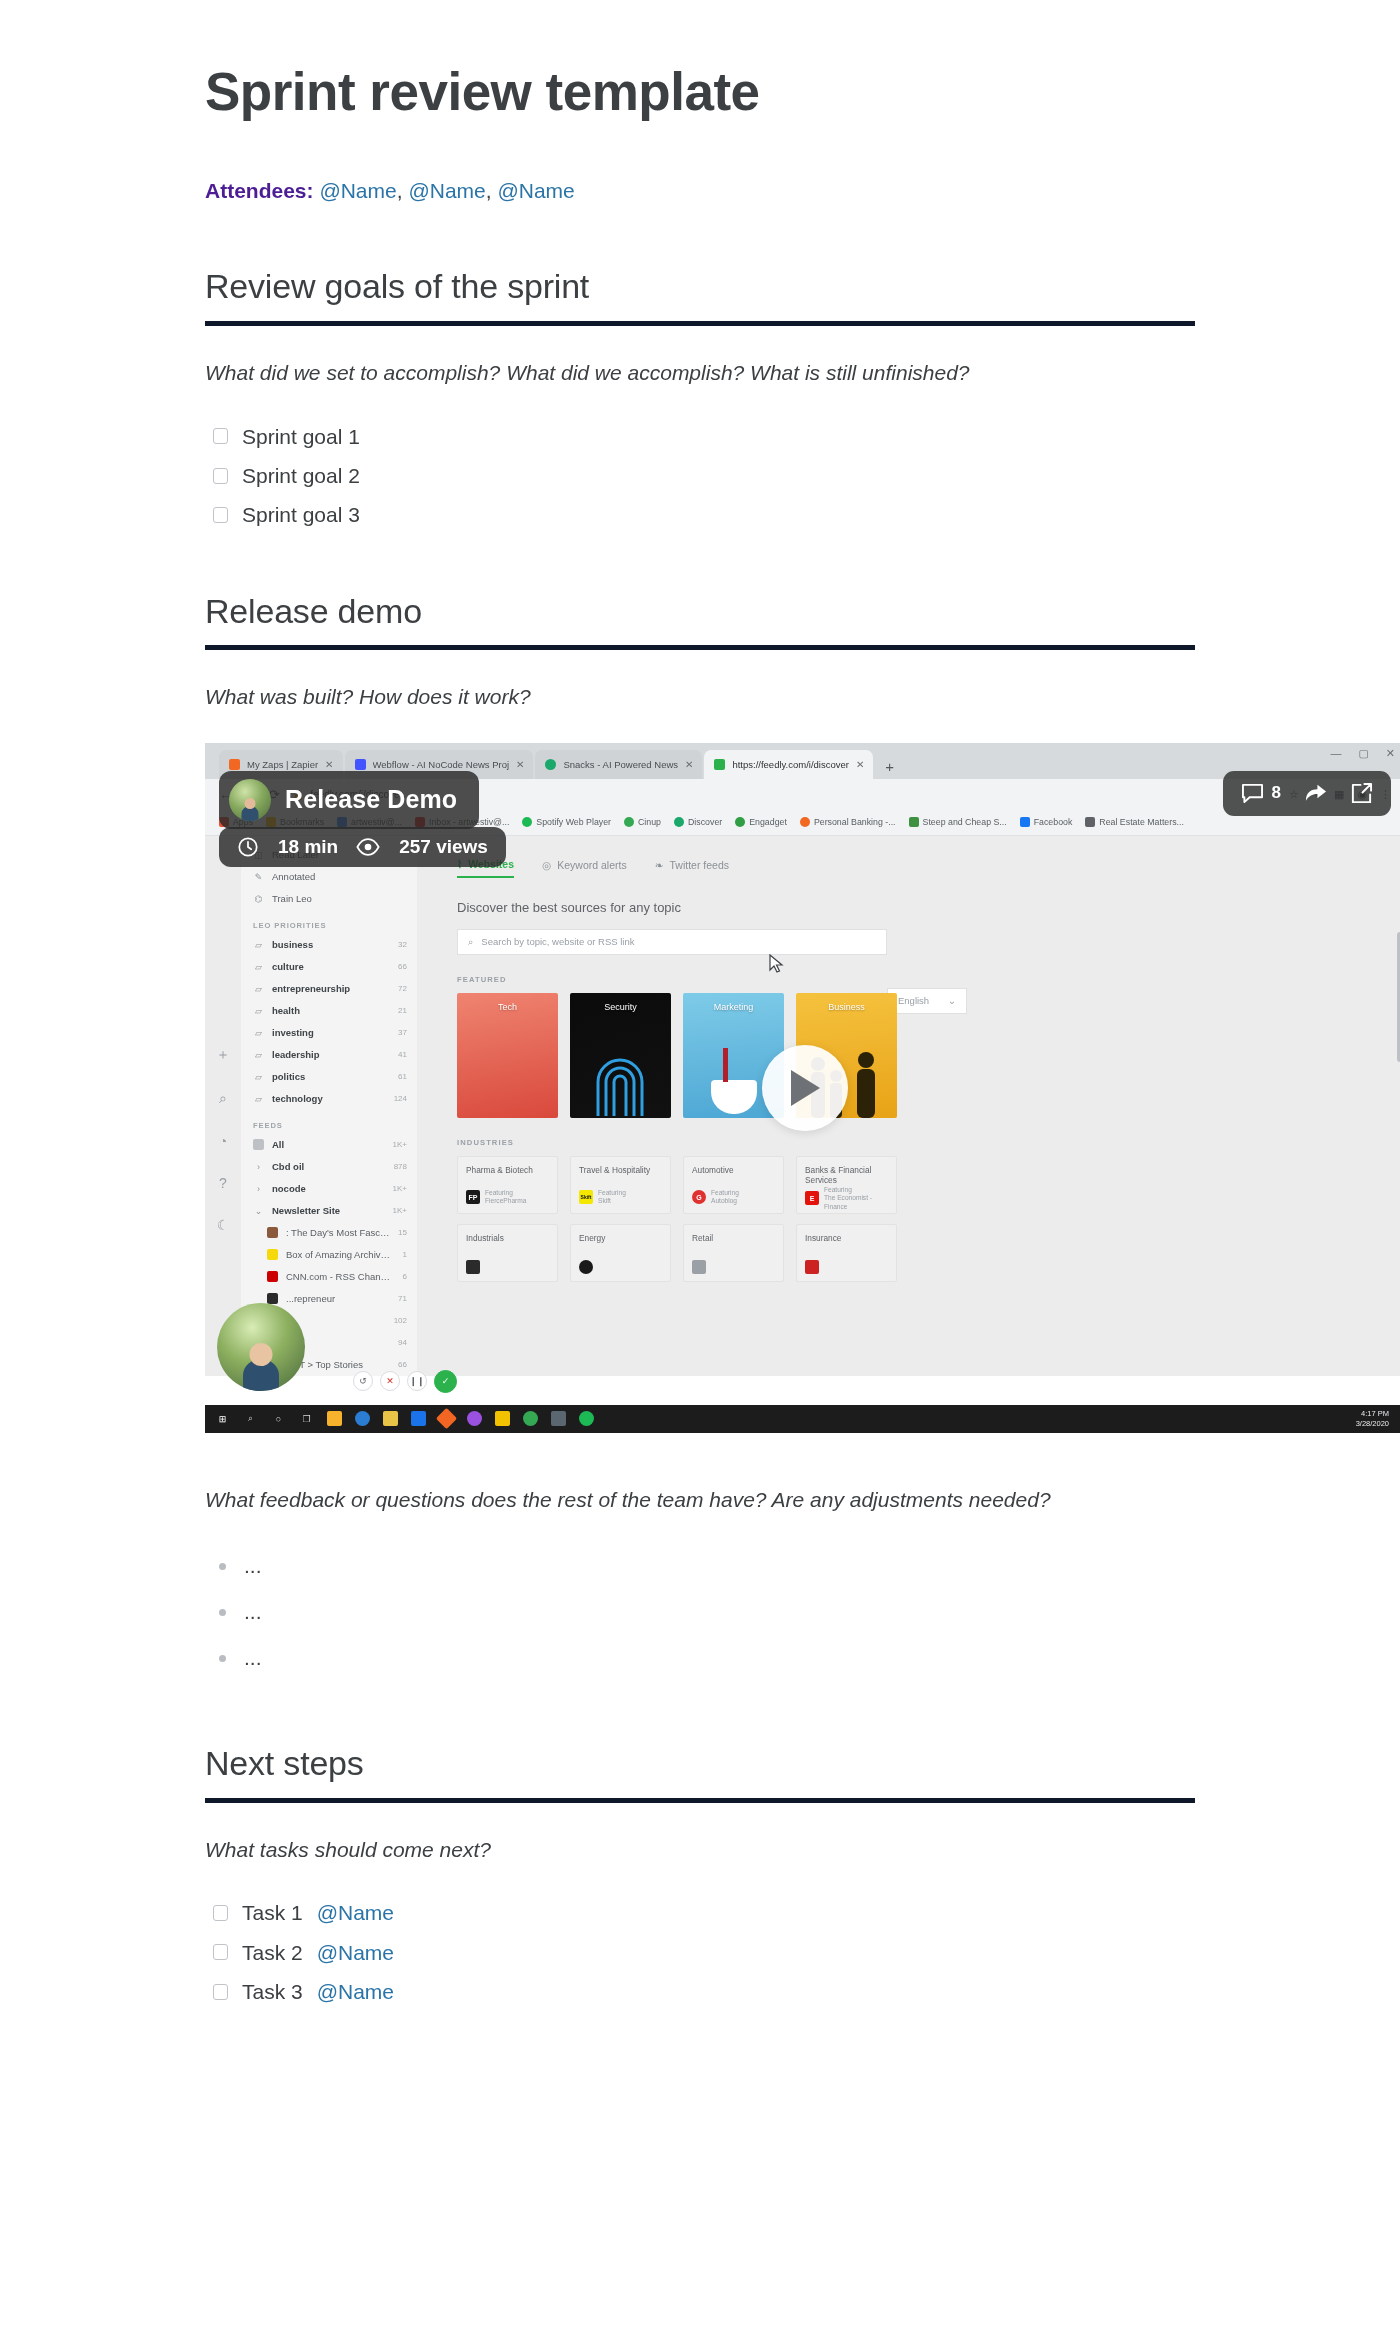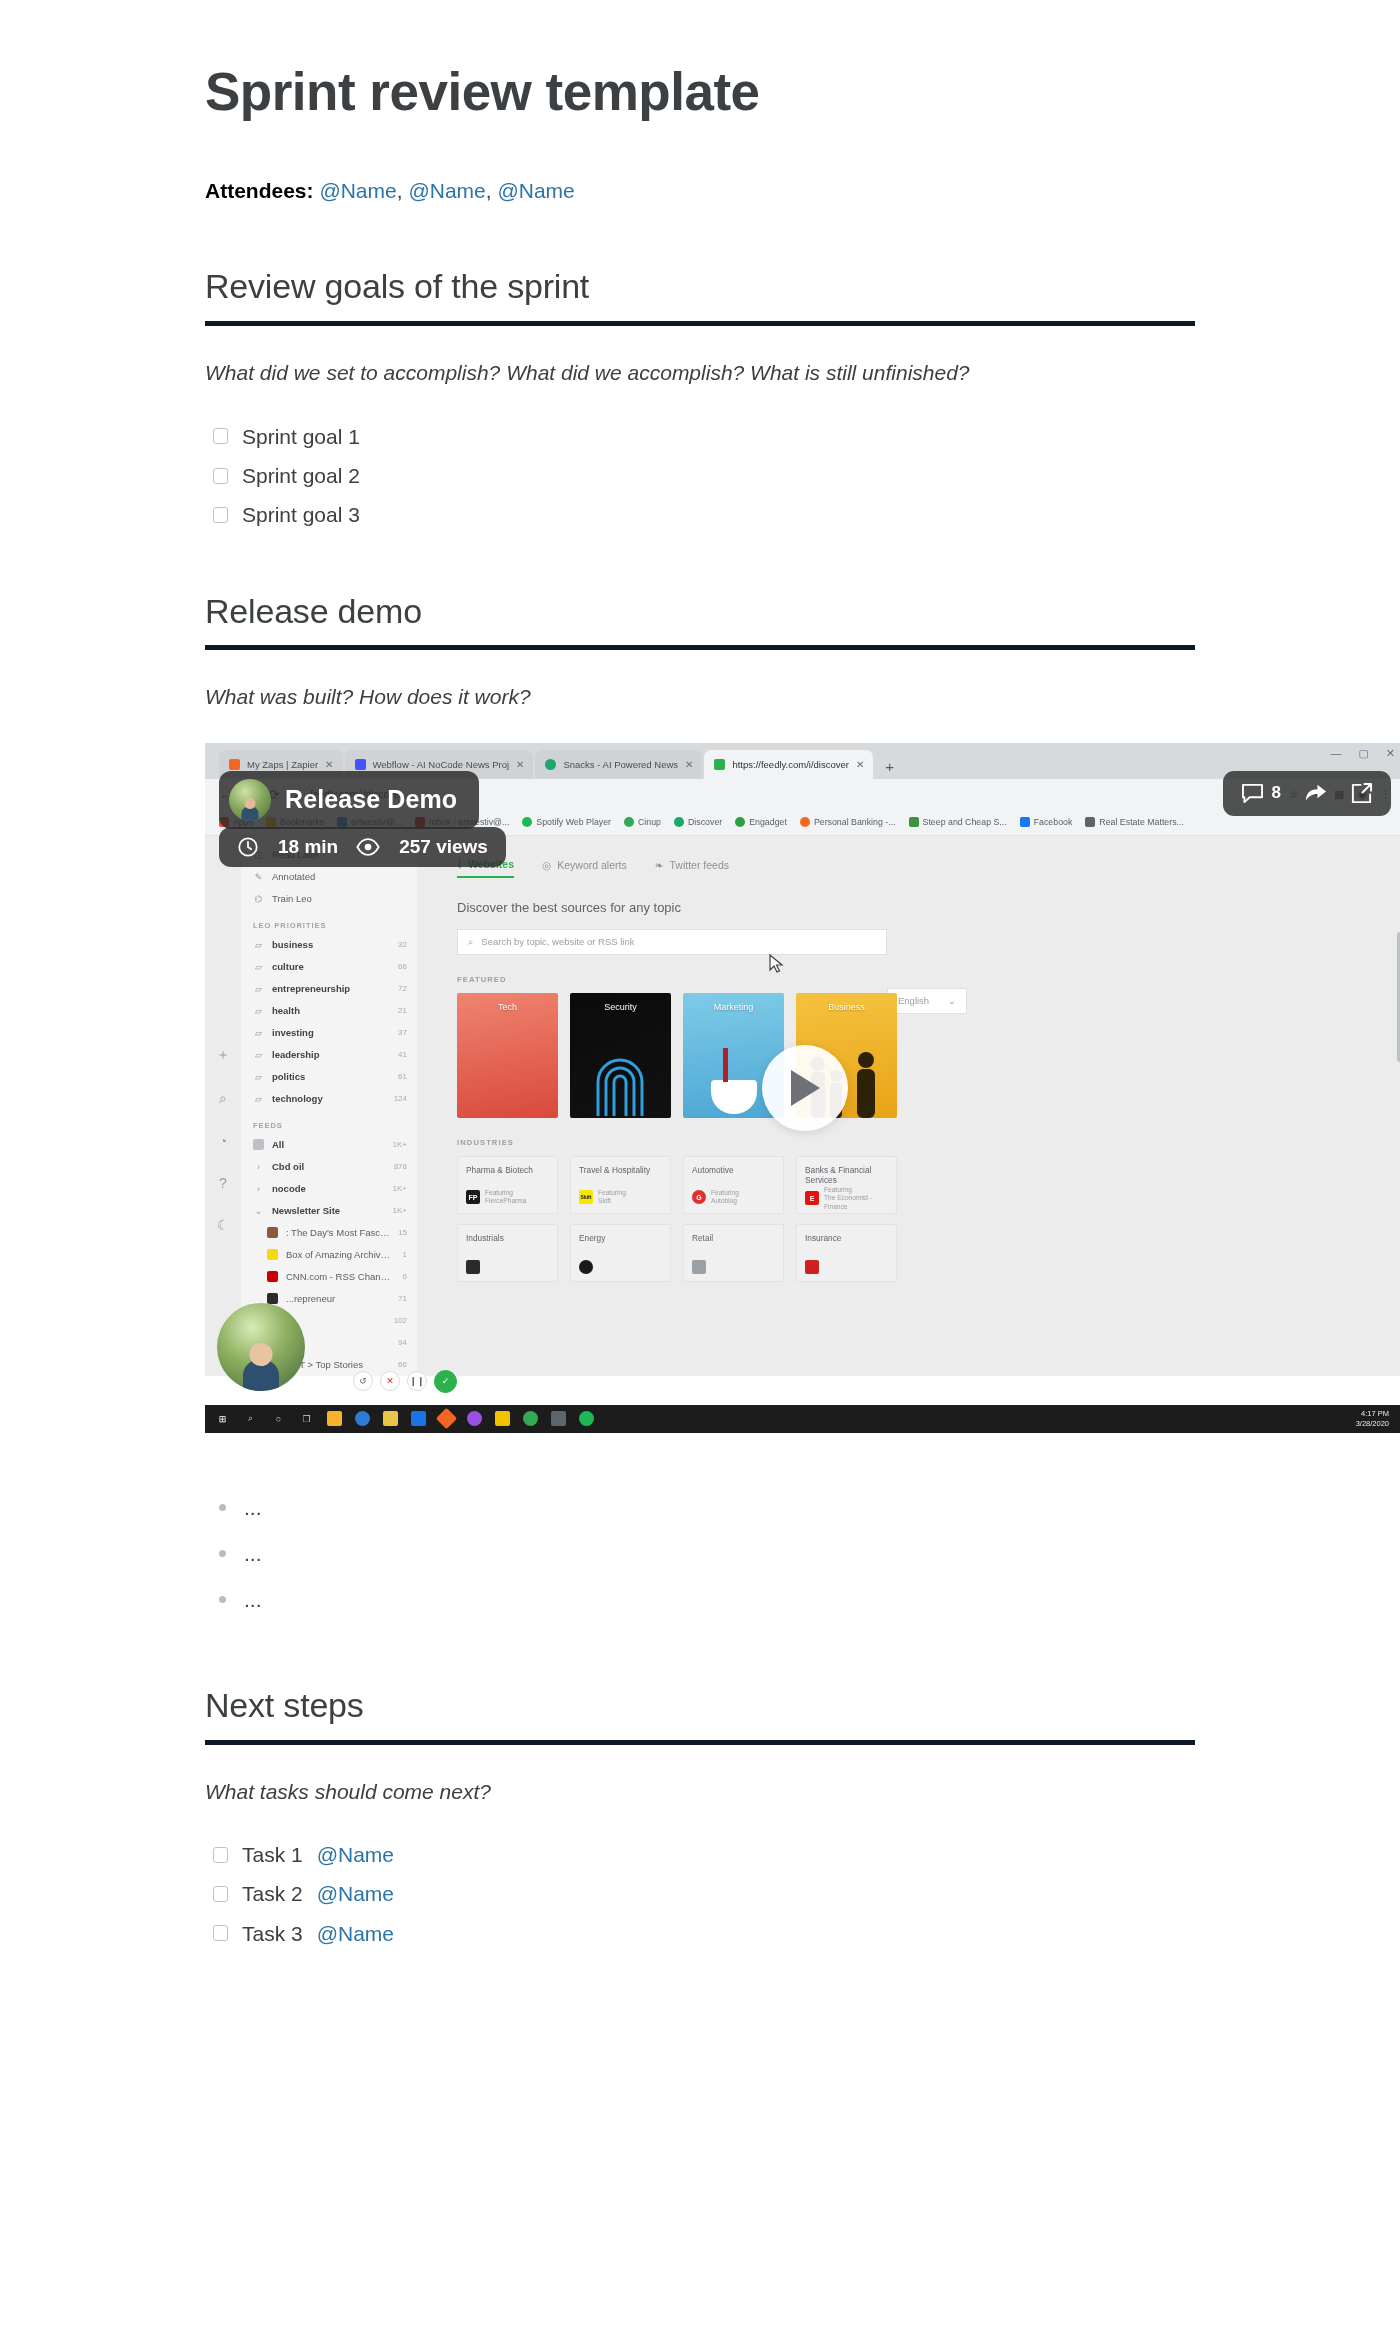--- a/index.html
+++ b/index.html
@@ -35,21 +35,21 @@
   }
 
   
   .attendees {
     padding-left: 110px;
     font-size: 21px;
     color: #3c4043;
     margin-bottom: 60px;
     line-height: 1.5;
   }
-  .attendees .lbl { font-weight: 700; color: #000000; margin-top: 40px; }
+  .attendees .lbl { font-weight: 700; color: #4c1d95; margin-top: 40px; }
   .mention {
     color: #2a74a8;
     text-decoration: none;
   }
   .sep { color: #3c4043; }
 
   
   .section { padding-left: 110px; padding-right: 110px; }
   .h2 {
     font-size: 34px;
@@ -846,20 +846,21 @@
 
         <div class="play-btn">
           <svg width="34" height="40" viewBox="0 0 34 40">
             <path d="M3 2 L32 20 L3 38 Z" fill="#6e7276"></path>
           </svg>
         </div>
       </div>
     </div>
 
     <div class="section" style="margin-top:52px">
+      <p class="prompt">What feedback or questions does the rest of the team have? Are any adjustments needed?</p>
       <ul class="bullet-list">
         <li class="bullet-item">
           <span class="bullet-dot"></span>
           <span>...</span>
         </li>
         <li class="bullet-item">
           <span class="bullet-dot"></span>
           <span>...</span>
         </li>
         <li class="bullet-item">

